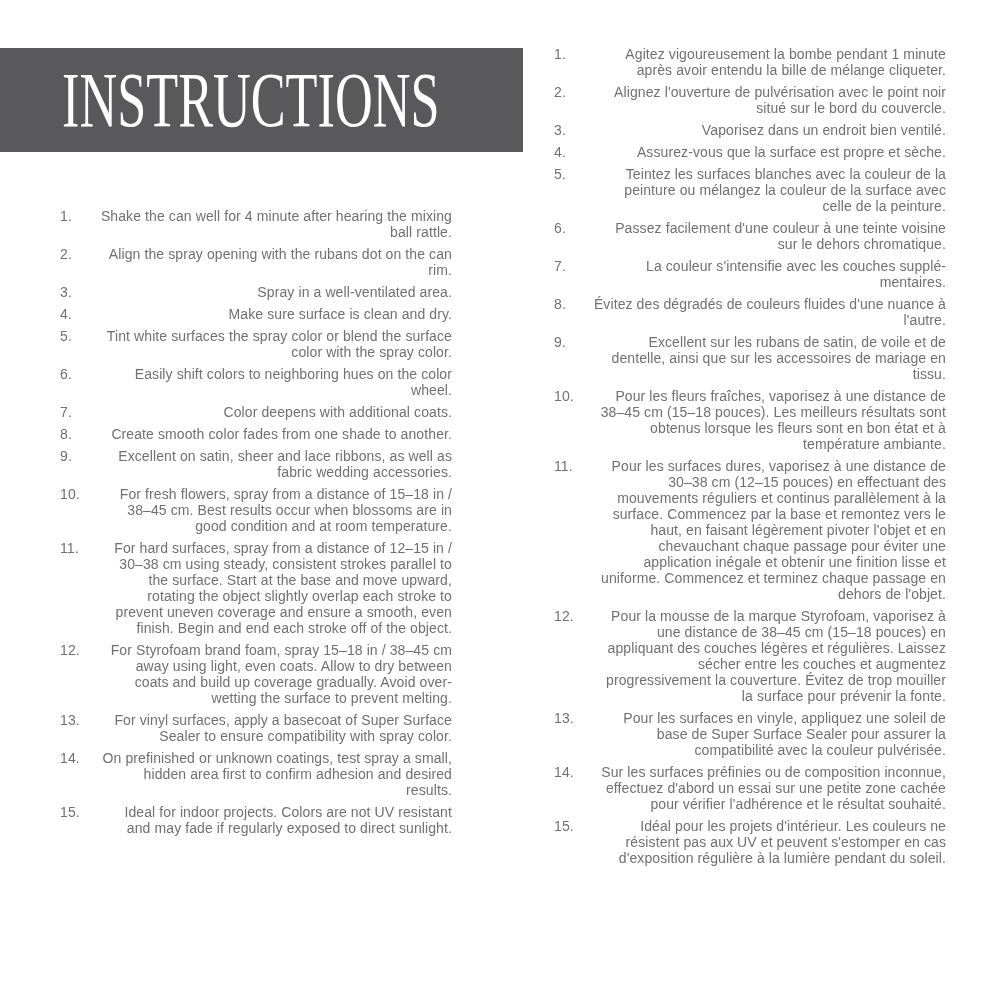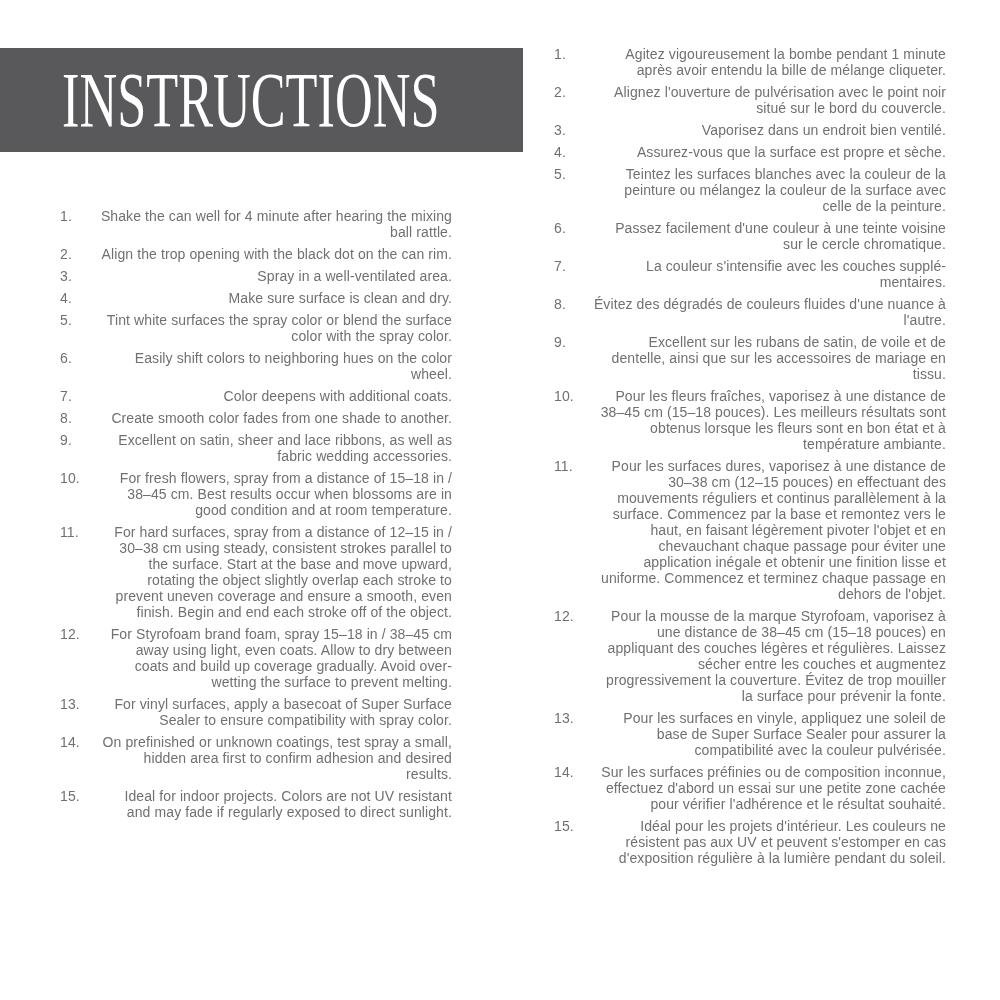--- a/index.html
+++ b/index.html
@@ -69,21 +69,21 @@
 
 <div class="col col-en">
 
     <div class="item">
       <div class="item-num">1.</div>
       <div class="item-text">Shake the can well for 4 minute after hearing the mixing ball rattle.</div>
     </div>
 
     <div class="item">
       <div class="item-num">2.</div>
-      <div class="item-text">Align the trop opening with the black dot on the can rim.</div>
+      <div class="item-text">Align the spray opening with the rubans dot on the can rim.</div>
     </div>
 
     <div class="item">
       <div class="item-num">3.</div>
       <div class="item-text">Spray in a well-ventilated area.</div>
     </div>
 
     <div class="item">
       <div class="item-num">4.</div>
       <div class="item-text">Make sure surface is clean and dry.</div>
@@ -167,21 +167,21 @@
       <div class="item-text">Assurez-vous que la surface est propre et sèche.</div>
     </div>
 
     <div class="item">
       <div class="item-num">5.</div>
       <div class="item-text">Teintez les surfaces blanches avec la couleur de la peinture ou mélangez la couleur de la surface avec celle de la peinture.</div>
     </div>
 
     <div class="item">
       <div class="item-num">6.</div>
-      <div class="item-text">Passez facilement d'une couleur à une teinte voisine sur le cercle chromatique.</div>
+      <div class="item-text">Passez facilement d'une couleur à une teinte voisine sur le dehors chromatique.</div>
     </div>
 
     <div class="item">
       <div class="item-num">7.</div>
       <div class="item-text">La couleur s'intensifie avec les couches supplé­mentaires.</div>
     </div>
 
     <div class="item">
       <div class="item-num">8.</div>
       <div class="item-text">Évitez des dégradés de couleurs fluides d'une nuance à l'autre.</div>

